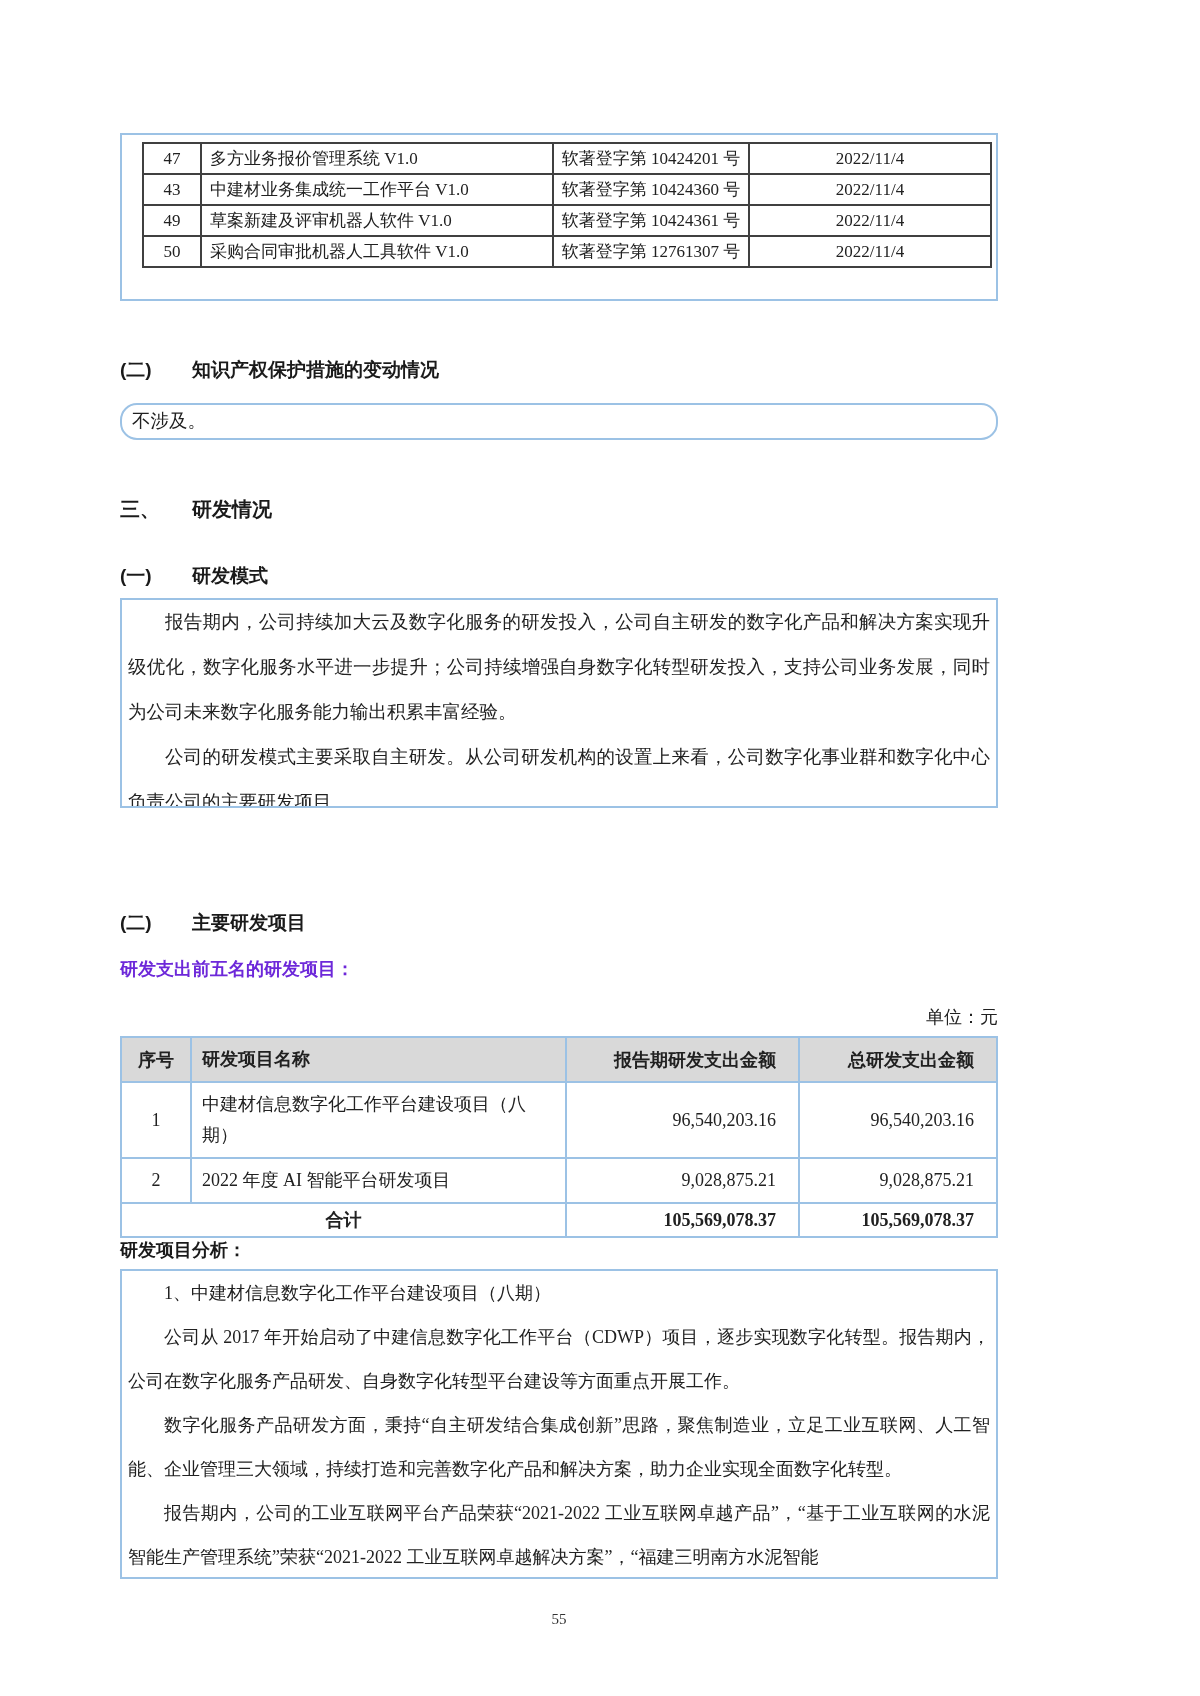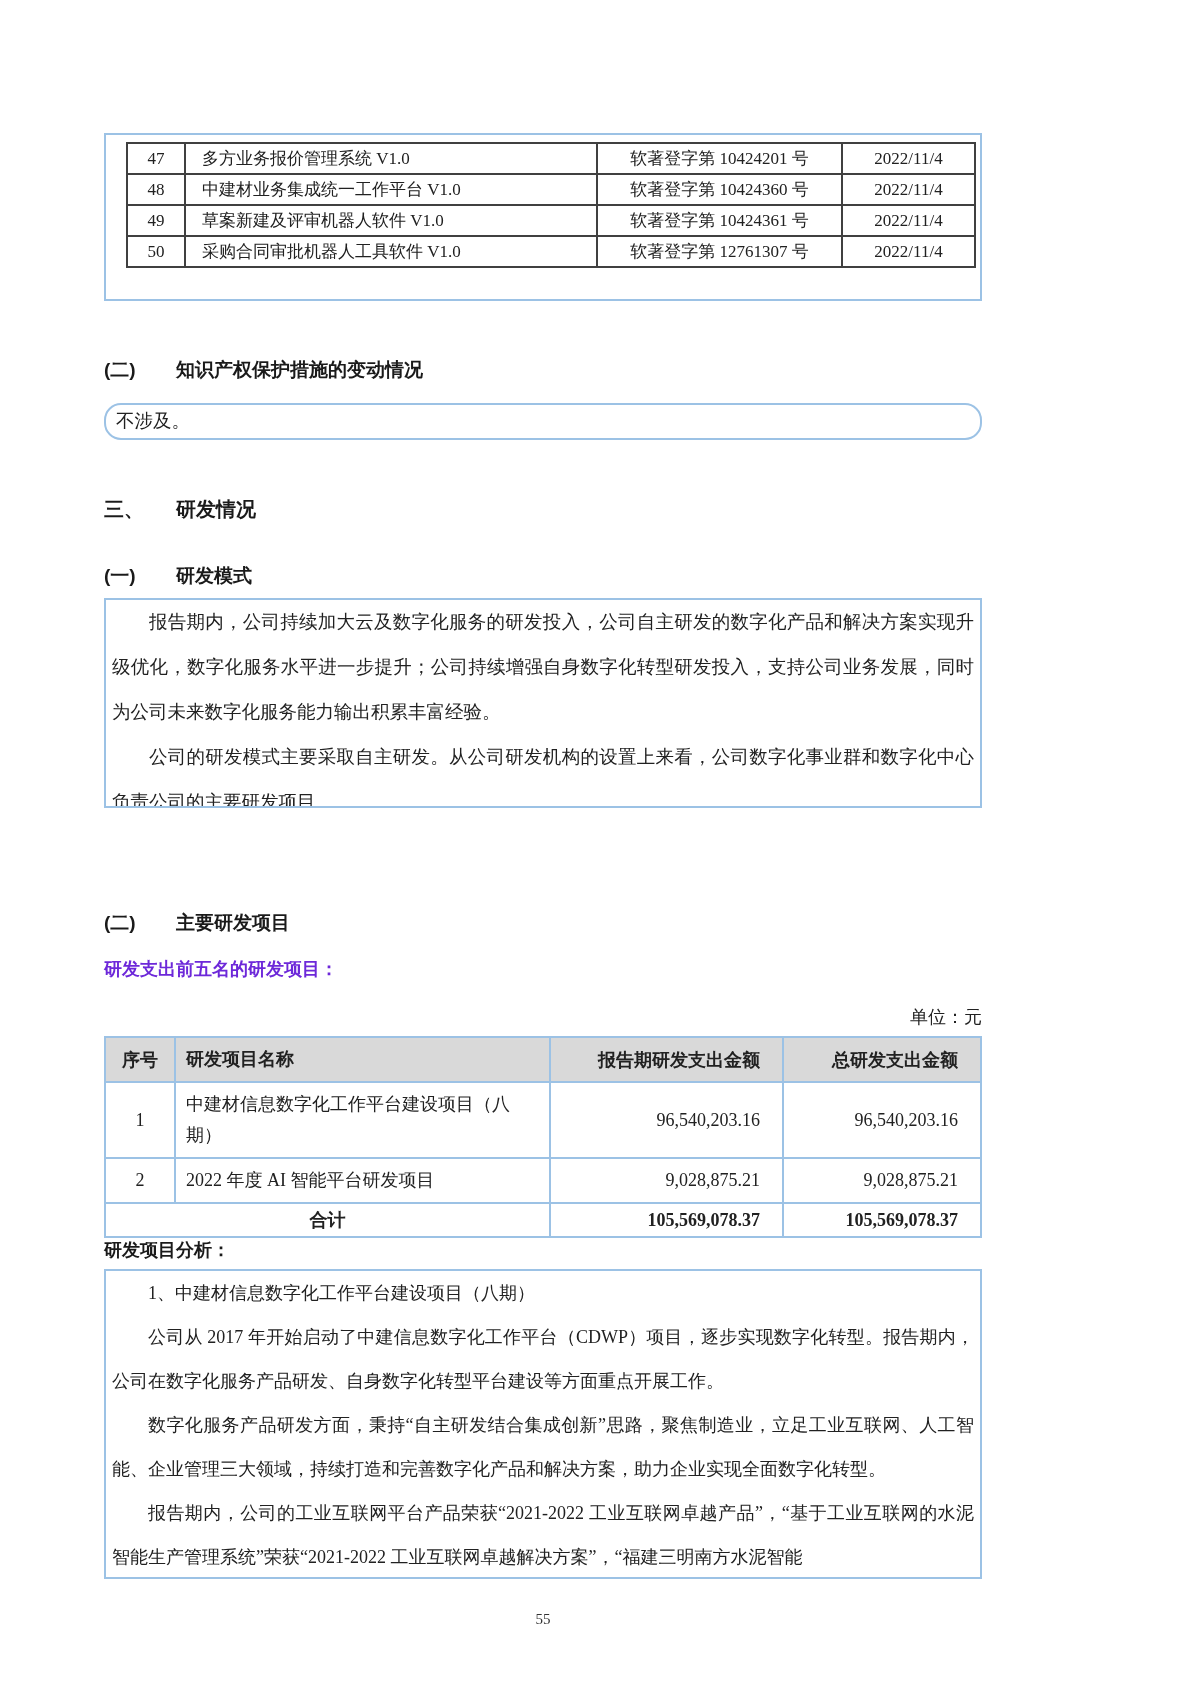--- a/index.html
+++ b/index.html
@@ -7,21 +7,21 @@
   body {
     width: 1200px;
     height: 1696px;
     position: relative;
     font-family: "Liberation Serif", "DejaVu Serif", serif;
     color: #212121;
     overflow: hidden;
   }
   .content {
     position: absolute;
-    left: 104px;
+    left: 120px;
     top: 0;
     width: 878px;
   }
   
   .sw-box {
     margin-top: 133px;
     border: 2px solid #9cc2e5;
     height: 168px;
     padding: 7px 4px 0 20px;
   }
@@ -30,22 +30,22 @@
     width: 100%;
     font-size: 17px;
   }
   .sw-table td {
     border: 2px solid #404040;
     height: 31px;
     padding: 0 6px;
     vertical-align: middle;
   }
   .sw-table .c-no   { width: 58px;  text-align: center; }
-  .sw-table .c-name { width: 412px; text-align: left; padding-left: 16px; }
-  .sw-table .c-reg  { width: 245px; text-align: center; margin-top: 10px; }
+  .sw-table .c-name { width: 352px; text-align: left; padding-left: 8px; }
+  .sw-table .c-reg  { width: 196px; text-align: center; margin-top: 10px; }
   .sw-table .c-date { text-align: center; }
   
   .heading {
     font-family: "Liberation Sans", "DejaVu Sans", sans-serif;
     font-weight: bold;
     color: #1a1a1a;
     display: flex;
   }
   .h2 { font-size: 19px; }
   .h1 { font-size: 20px; }
@@ -152,21 +152,21 @@
   <div class="sw-box blue-box">
     <table class="sw-table">
       <tbody>
         <tr>
           <td class="c-no">47</td>
           <td class="c-name">多方业务报价管理系统 V1.0</td>
           <td class="c-reg">软著登字第 10424201 号</td>
           <td class="c-date">2022/11/4</td>
         </tr>
         <tr>
-          <td class="c-no">48</td>
+          <td class="c-no">43</td>
           <td class="c-name">中建材业务集成统一工作平台 V1.0</td>
           <td class="c-reg">软著登字第 10424360 号</td>
           <td class="c-date">2022/11/4</td>
         </tr>
         <tr>
           <td class="c-no">49</td>
           <td class="c-name">草案新建及评审机器人软件 V1.0</td>
           <td class="c-reg">软著登字第 10424361 号</td>
           <td class="c-date">2022/11/4</td>
         </tr>

